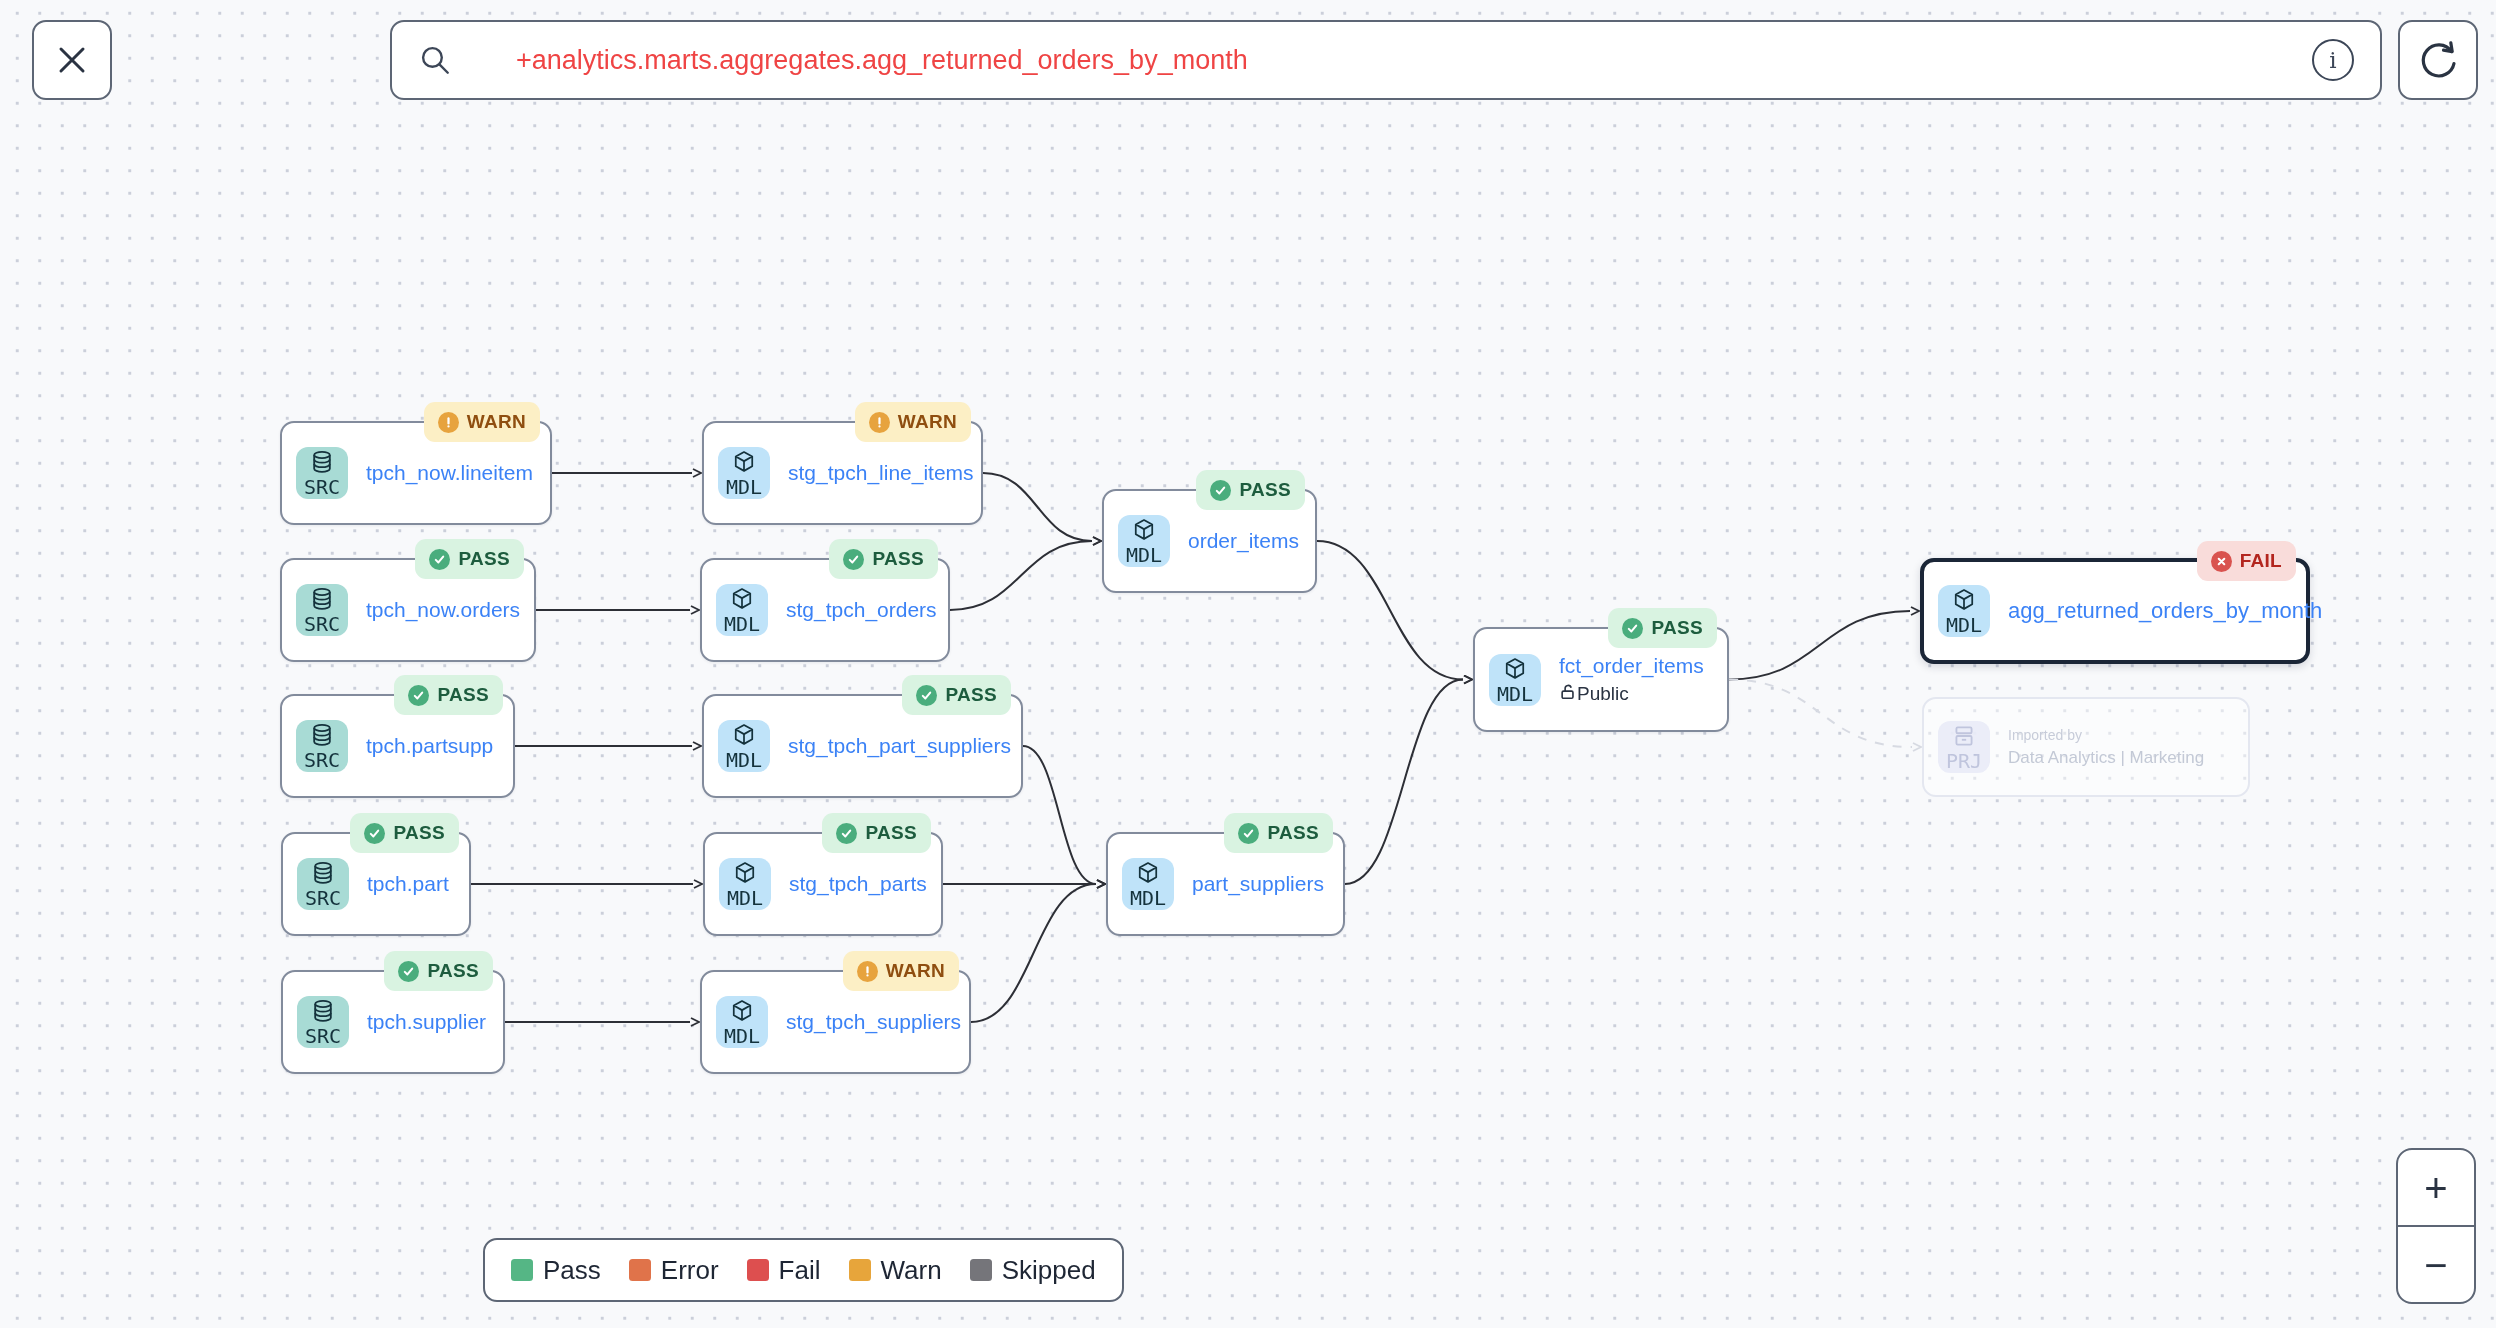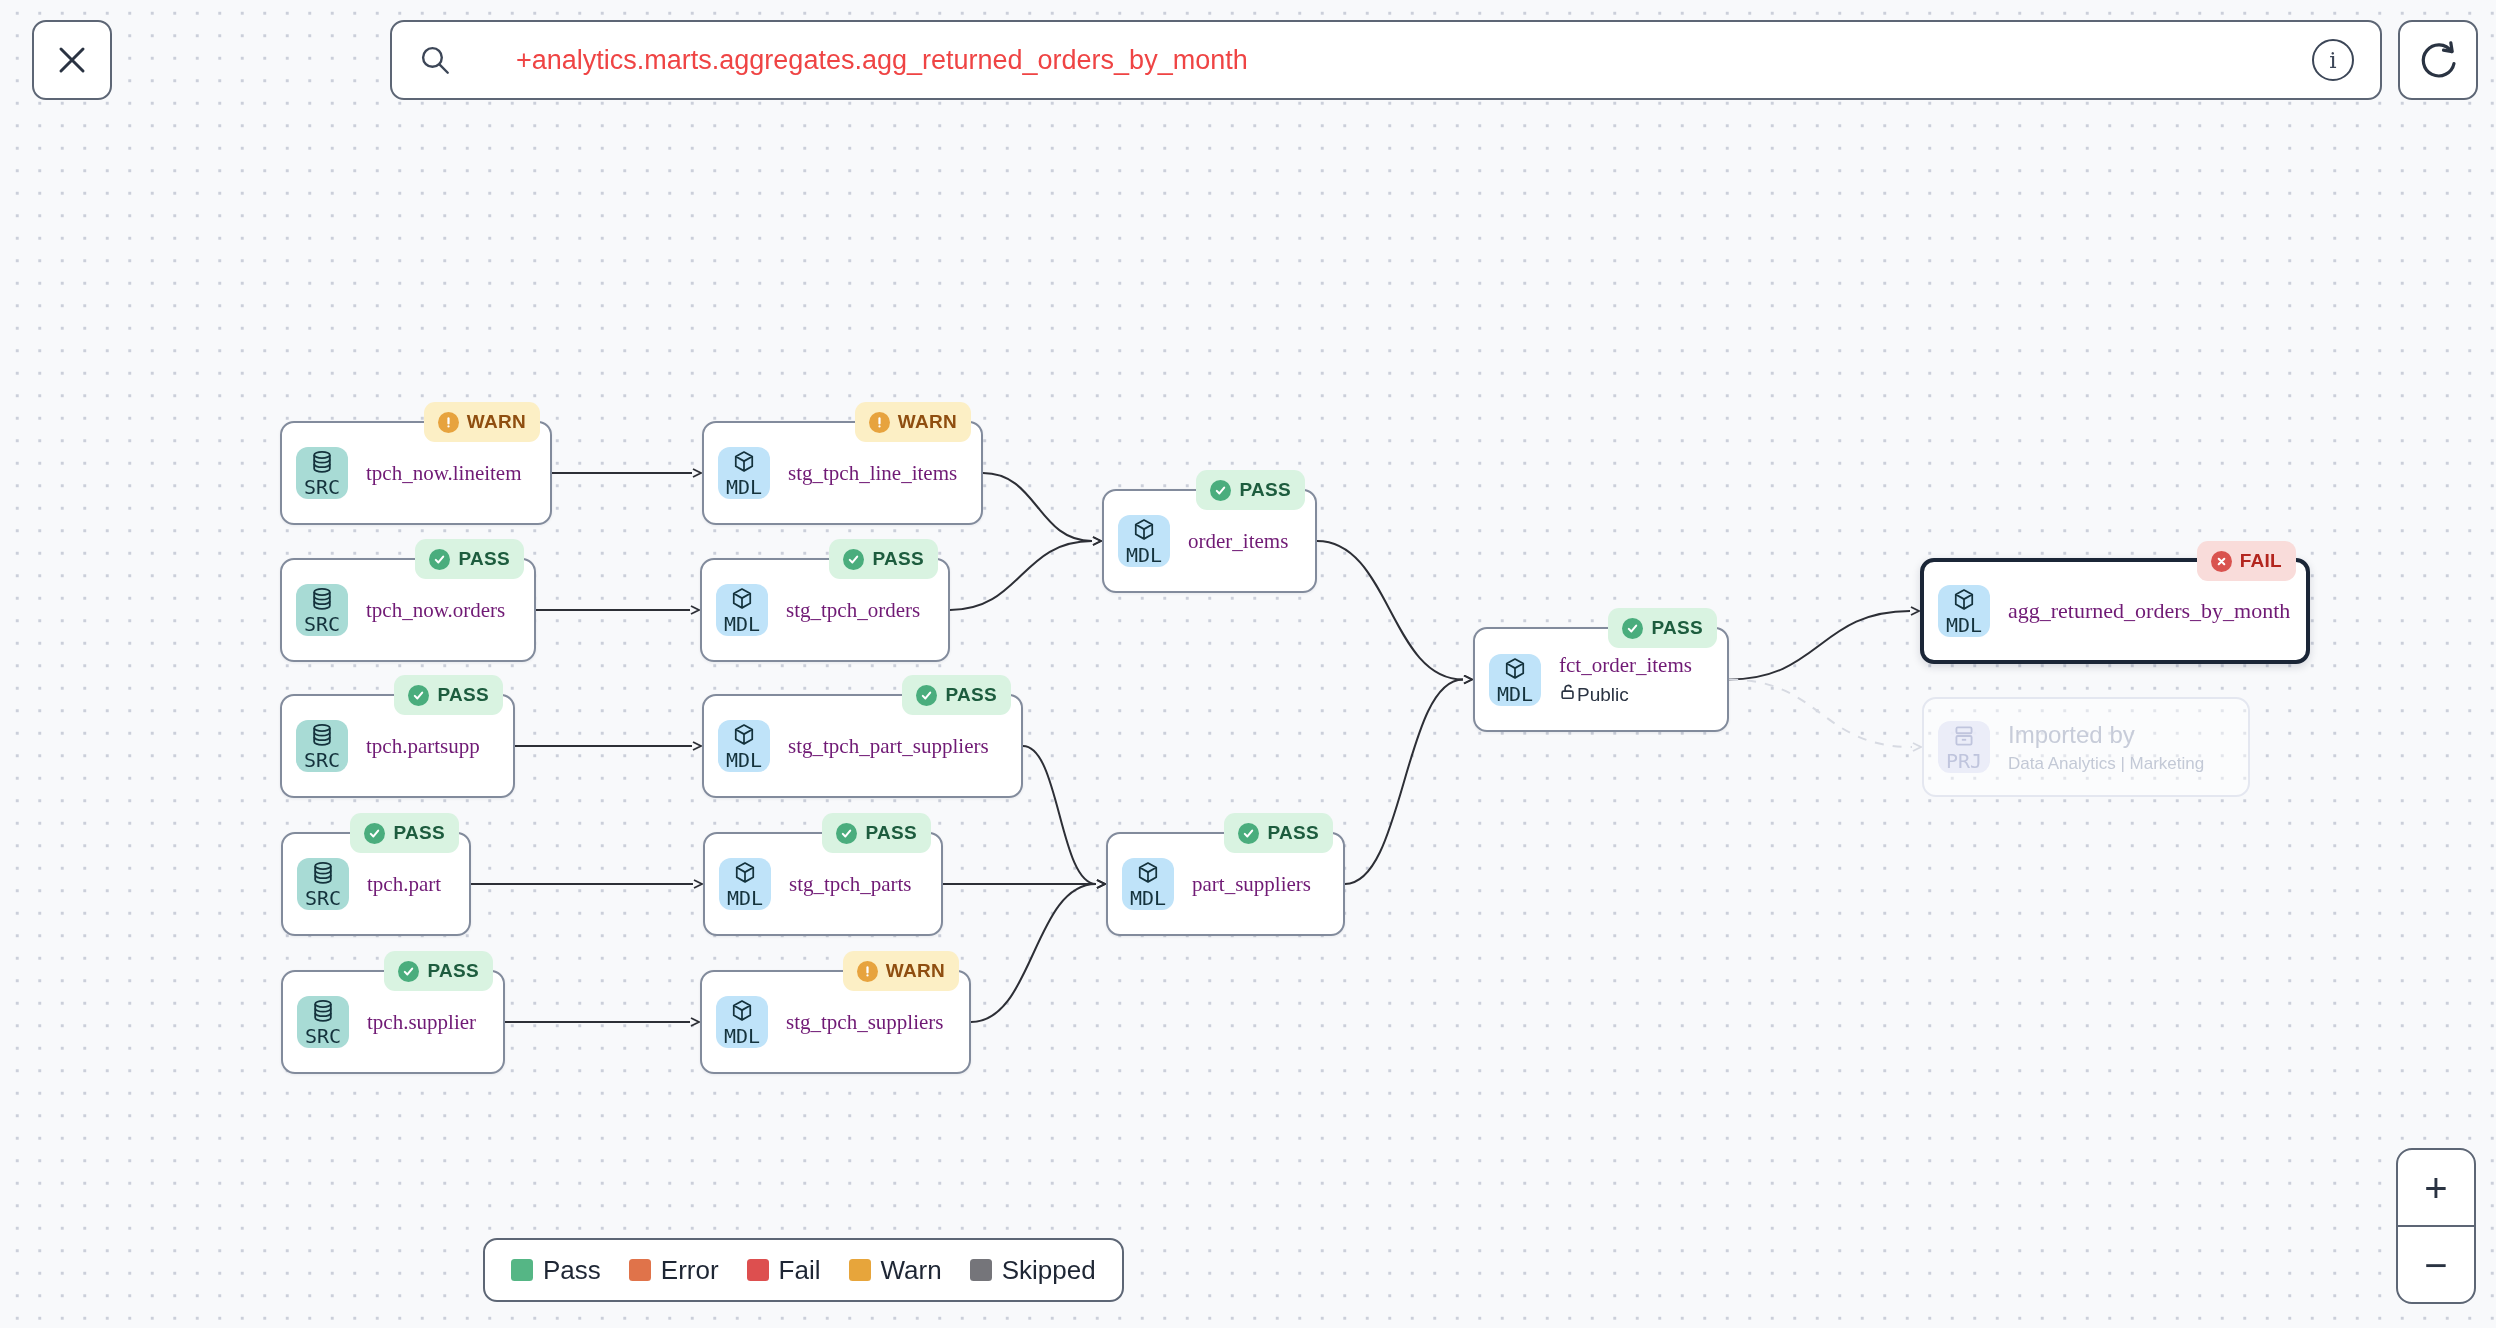--- a/index.html
+++ b/index.html
@@ -26,25 +26,25 @@
 
   .node{position:absolute;z-index:2;background:#fff;border:2px solid #828b9c;border-radius:14px;
         box-sizing:border-box;display:flex;align-items:center;gap:18px;padding:0 22px 0 14px;
         box-shadow:0 1px 3px rgba(20,30,50,.07);cursor:pointer;}
   .node.selected{border:4px solid #1b2637;box-shadow:0 3px 8px rgba(20,30,55,.15);}
   .node.ghost{border-color:#e4e7f0;background:rgba(255,255,255,.45);box-shadow:none;}
   .kindicon{width:52px;height:52px;border-radius:12px;display:flex;flex-direction:column;
             align-items:center;justify-content:center;flex:none;}
   .kindicon .klabel{font-family:"DejaVu Sans Mono",monospace;font-size:20px;color:#14323c;line-height:1;margin-top:2px;}
   .node.ghost .kindicon .klabel{color:#b6bcd8;}
-  .ntitle{font-size:21px;color:#701a75;white-space:nowrap;font-family:Liberation Serif, serif;}
+  .ntitle{font-size:21px;color:#3b82f6;white-space:nowrap;}
   .node.selected .ntitle{font-size:22px;}
   .ncol{display:flex;flex-direction:column;justify-content:center;gap:5px;}
   .subrow{display:flex;align-items:center;gap:0;font-size:19px;color:#2a3342;}
-  .ghost-line1{font-size:24px;color:#c7ccd9;white-space:nowrap;}
+  .ghost-line1{font-size:14px;color:#c7ccd9;white-space:nowrap;}
   .ghost-line2{font-size:17px;color:#c3c9d6;white-space:nowrap;}
   .badge{position:absolute;top:-21px;right:10px;height:40px;border-radius:11px;
          display:flex;align-items:center;gap:8px;padding:0 14px;font-size:19px;font-weight:700;letter-spacing:.3px;}
   .badge .dot{width:21px;height:21px;border-radius:50%;flex:none;display:flex;align-items:center;justify-content:center;}
 
   .lenses{position:absolute;left:30px;top:1238px;height:64px;z-index:3;display:flex;align-items:stretch;
           border:2px solid #5d6675;border-radius:14px;background:#fff;overflow:hidden;box-sizing:border-box;}
   .lens-dark{background:#1f564a;color:#fff;display:flex;align-items:center;gap:12px;padding:0 22px;font-size:26px;cursor:pointer;}
   .lens-select{display:flex;align-items:center;gap:14px;padding:0 26px;font-size:26px;color:#1e2634;cursor:pointer;}
   .code-glyph{font-size:23px;color:#2a3342;font-family:"DejaVu Sans Mono",monospace;}

